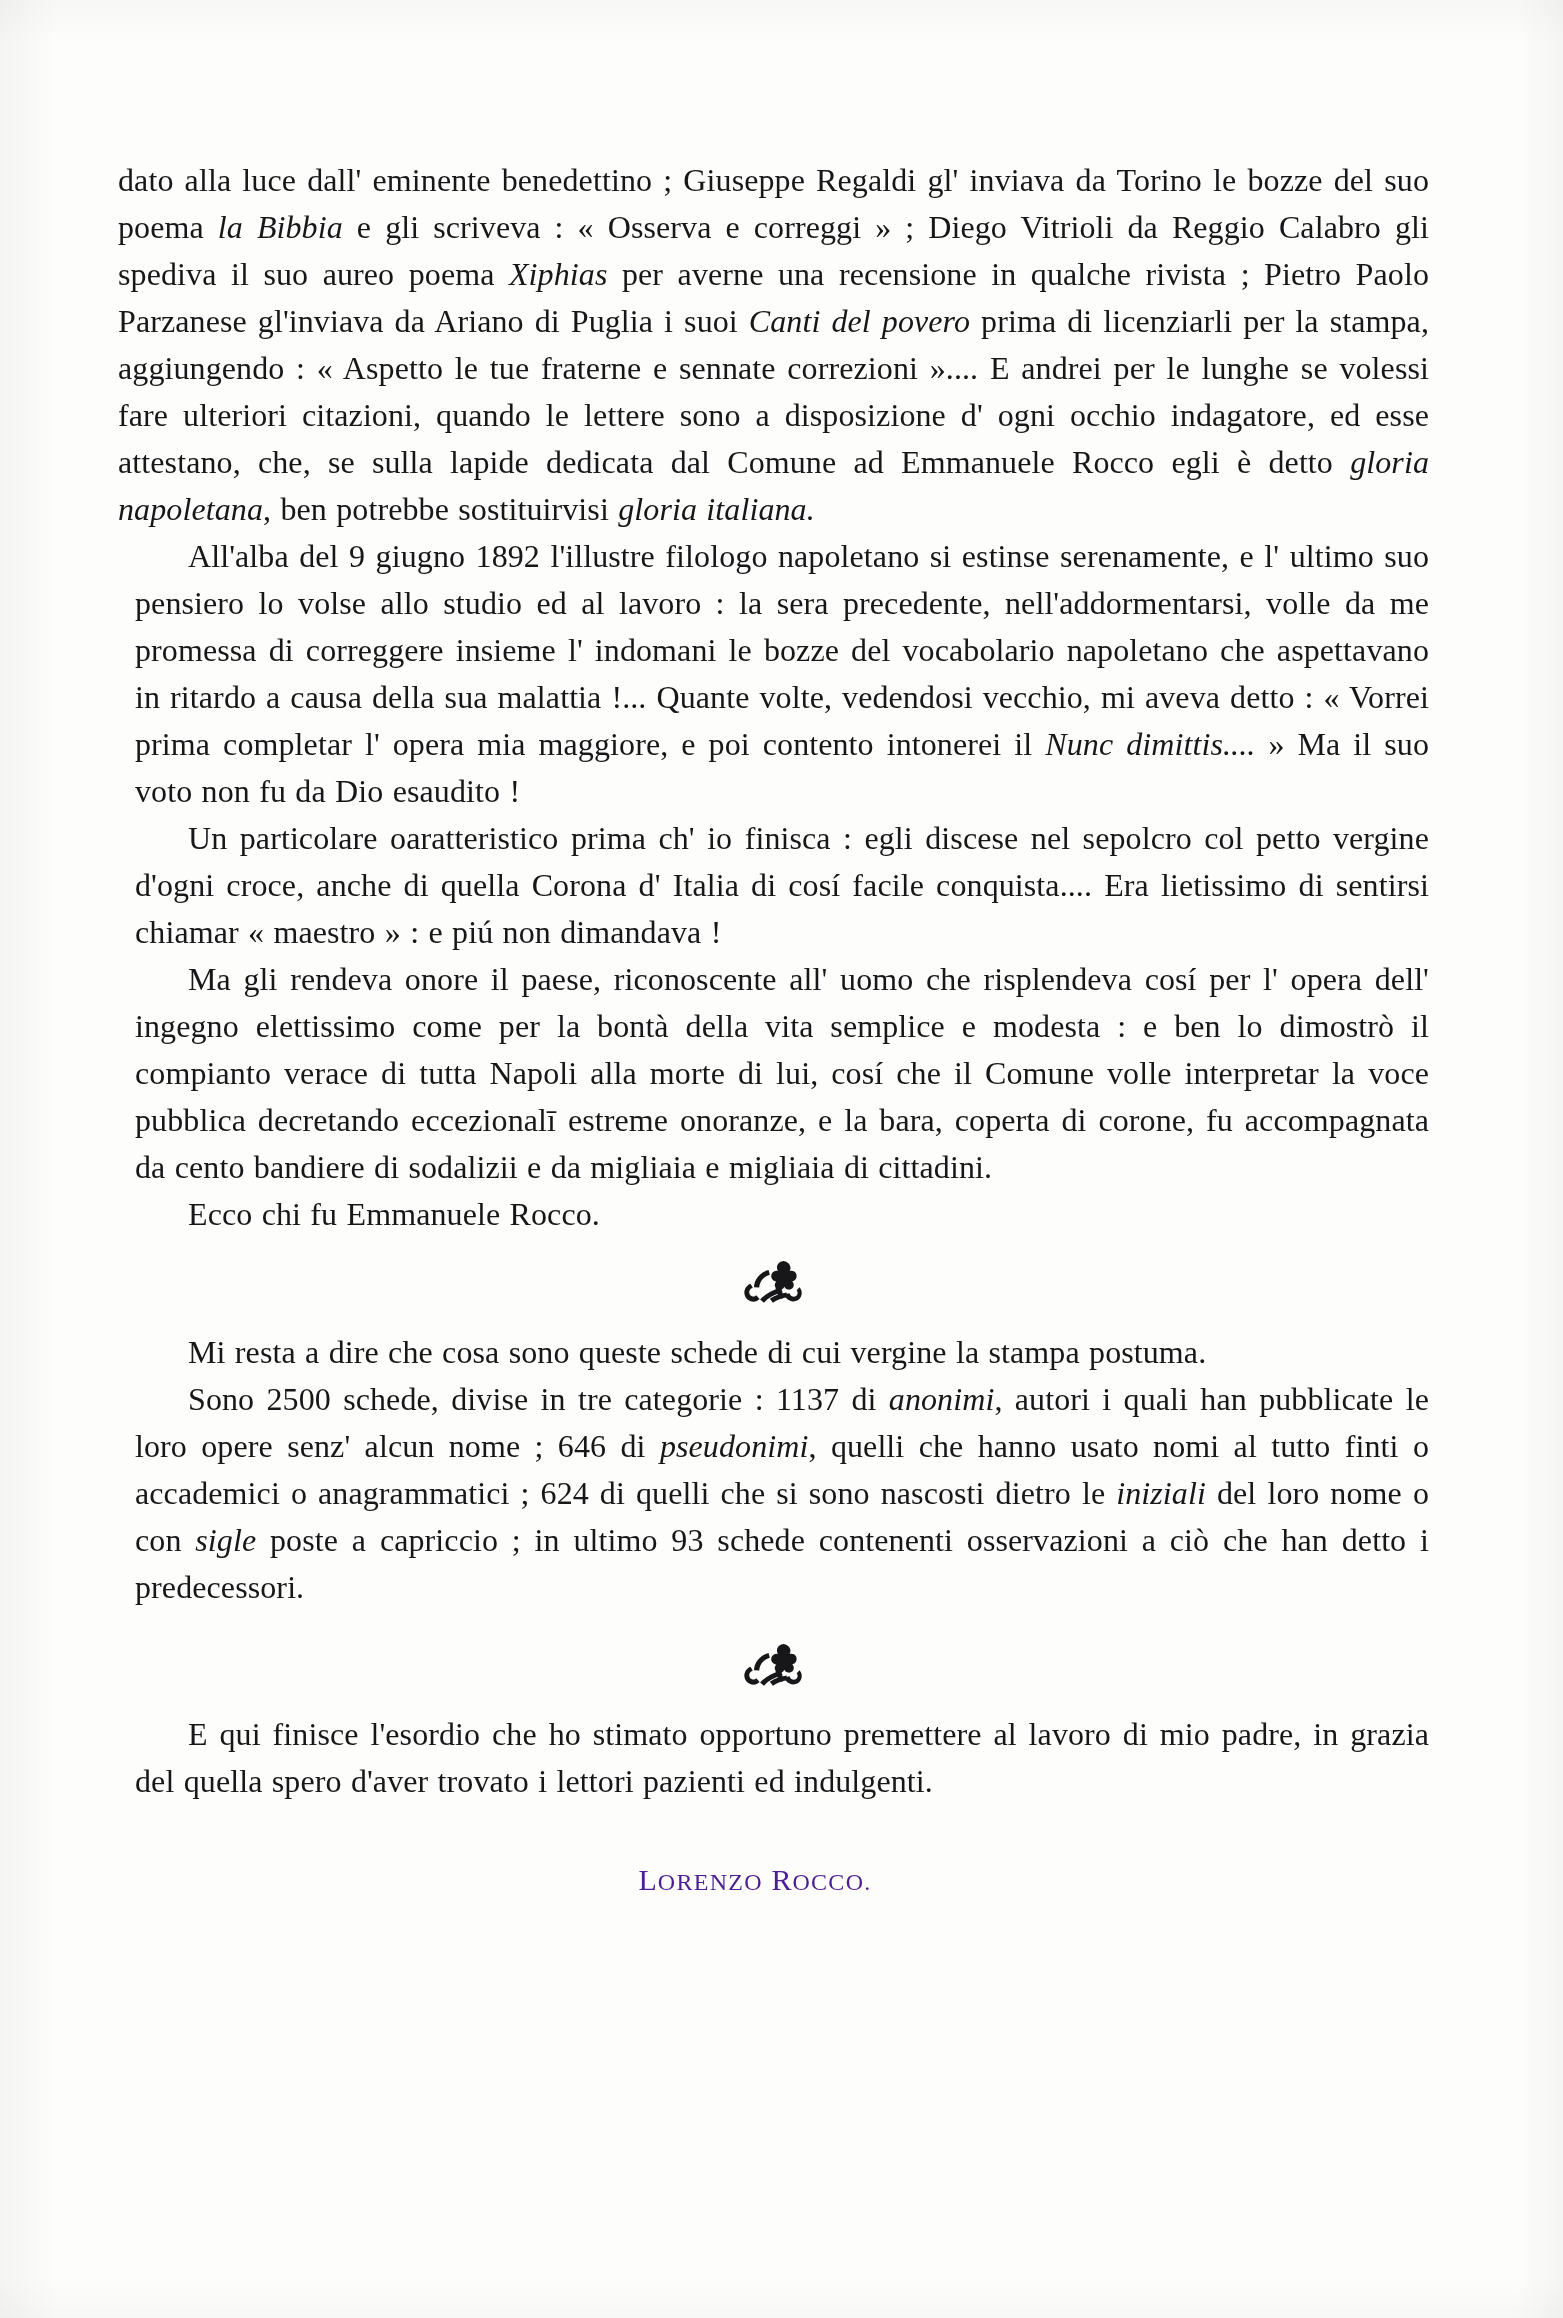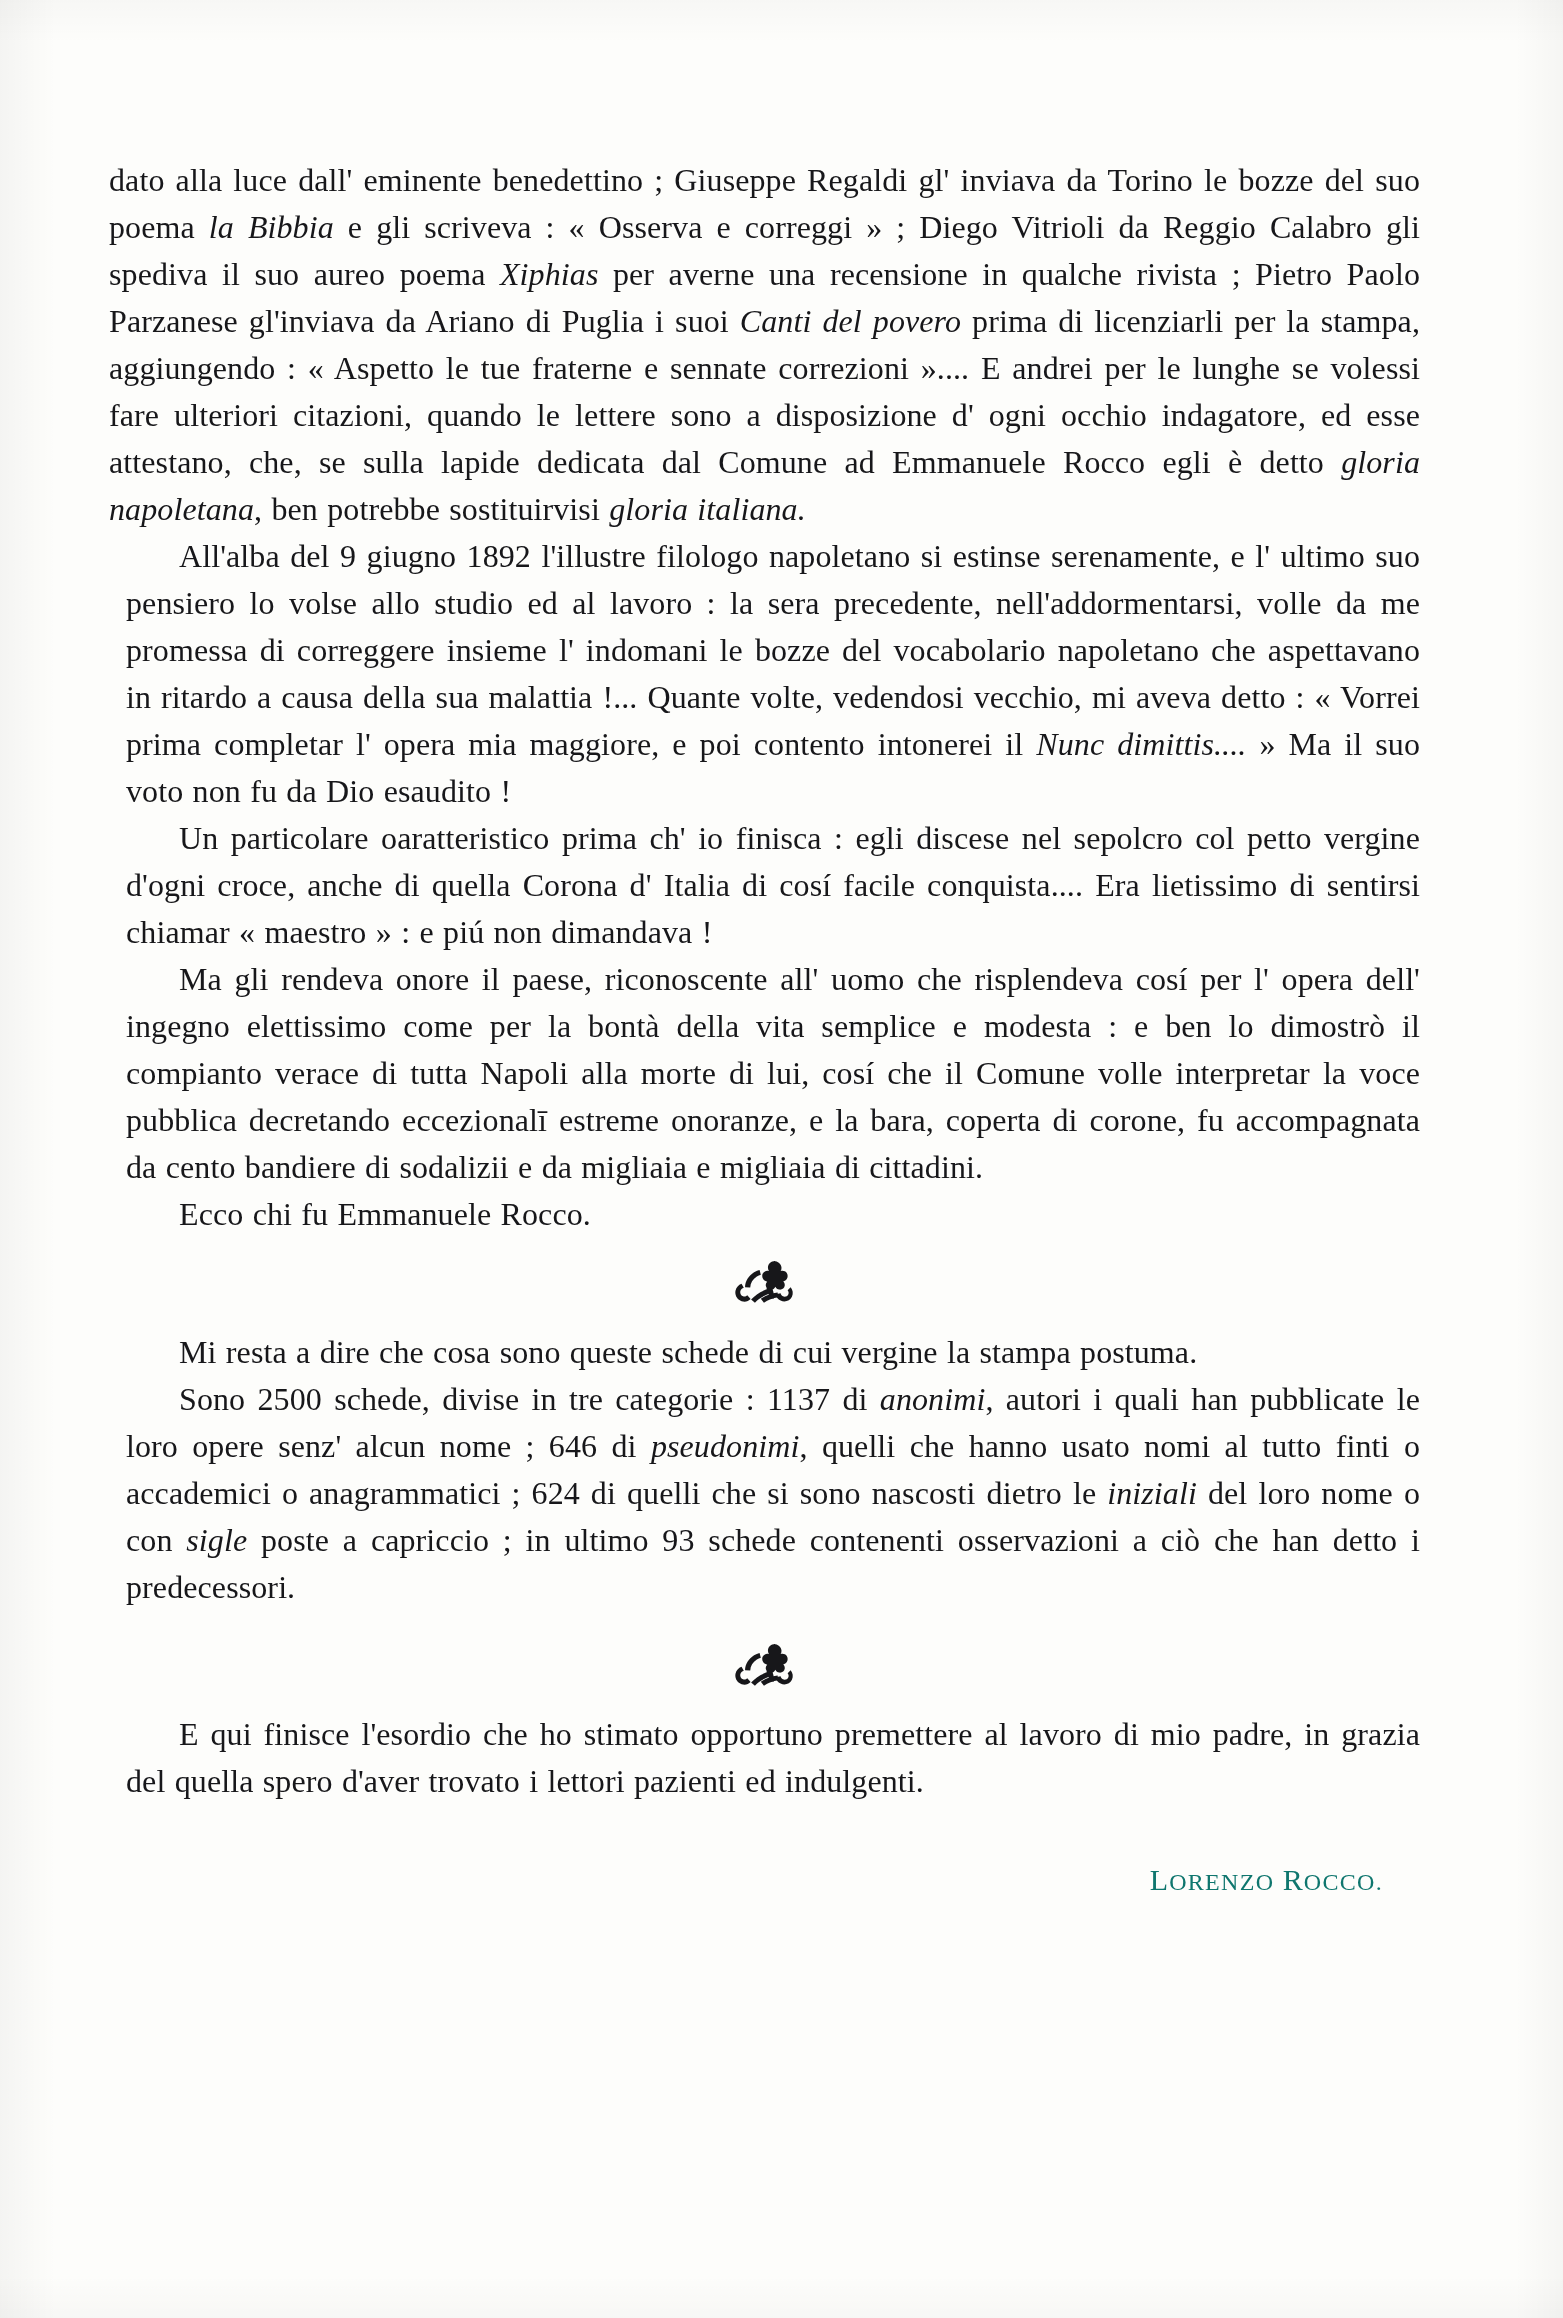--- a/index.html
+++ b/index.html
@@ -21,21 +21,21 @@
     inset: 0;
     background:
       linear-gradient(to right, rgba(0,0,0,0.035) 0px, rgba(0,0,0,0.0) 56px),
       linear-gradient(to left, rgba(0,0,0,0.030) 0px, rgba(0,0,0,0.0) 48px),
       linear-gradient(to bottom, rgba(0,0,0,0.025) 0px, rgba(0,0,0,0.0) 44px),
       linear-gradient(to top, rgba(0,0,0,0.025) 0px, rgba(0,0,0,0.0) 44px);
     pointer-events: none;
   }
   .text-block {
     position: absolute;
-    left: 109px;
+    left: 118px;
     top: 157px;
     width: 1311px;
   }
   p.para {
     margin: 0;
     font-family: "Liberation Serif", "DejaVu Serif", serif;
     font-size: 32px;
     line-height: 47px;
     text-align: justify;
     text-justify: inter-word;
@@ -59,25 +59,25 @@
     display: flex;
     align-items: center;
     justify-content: center;
   }
   .fleuron svg { display: block; }
   .gap-sm { height: 14.4px; }
   .gap-md { height: 24px; }
   .signature {
     margin: 0;
     padding-top: 58px;
-    text-align: right;
+    text-align: center;
     padding-right: 37px;
     font-family: "Liberation Serif", "DejaVu Serif", serif;
     font-size: 30px;
-    color: #0f766e;
+    color: #4c1d95;
     letter-spacing: 1px;
   }
   .signature .sc-first { font-size: 30px; }
   .signature .sc-rest { font-size: 24px; letter-spacing: 1.3px; }
 </style>
 </head>
 <body>
 
 <div class="page">
   <div class="scan-tint"></div>

